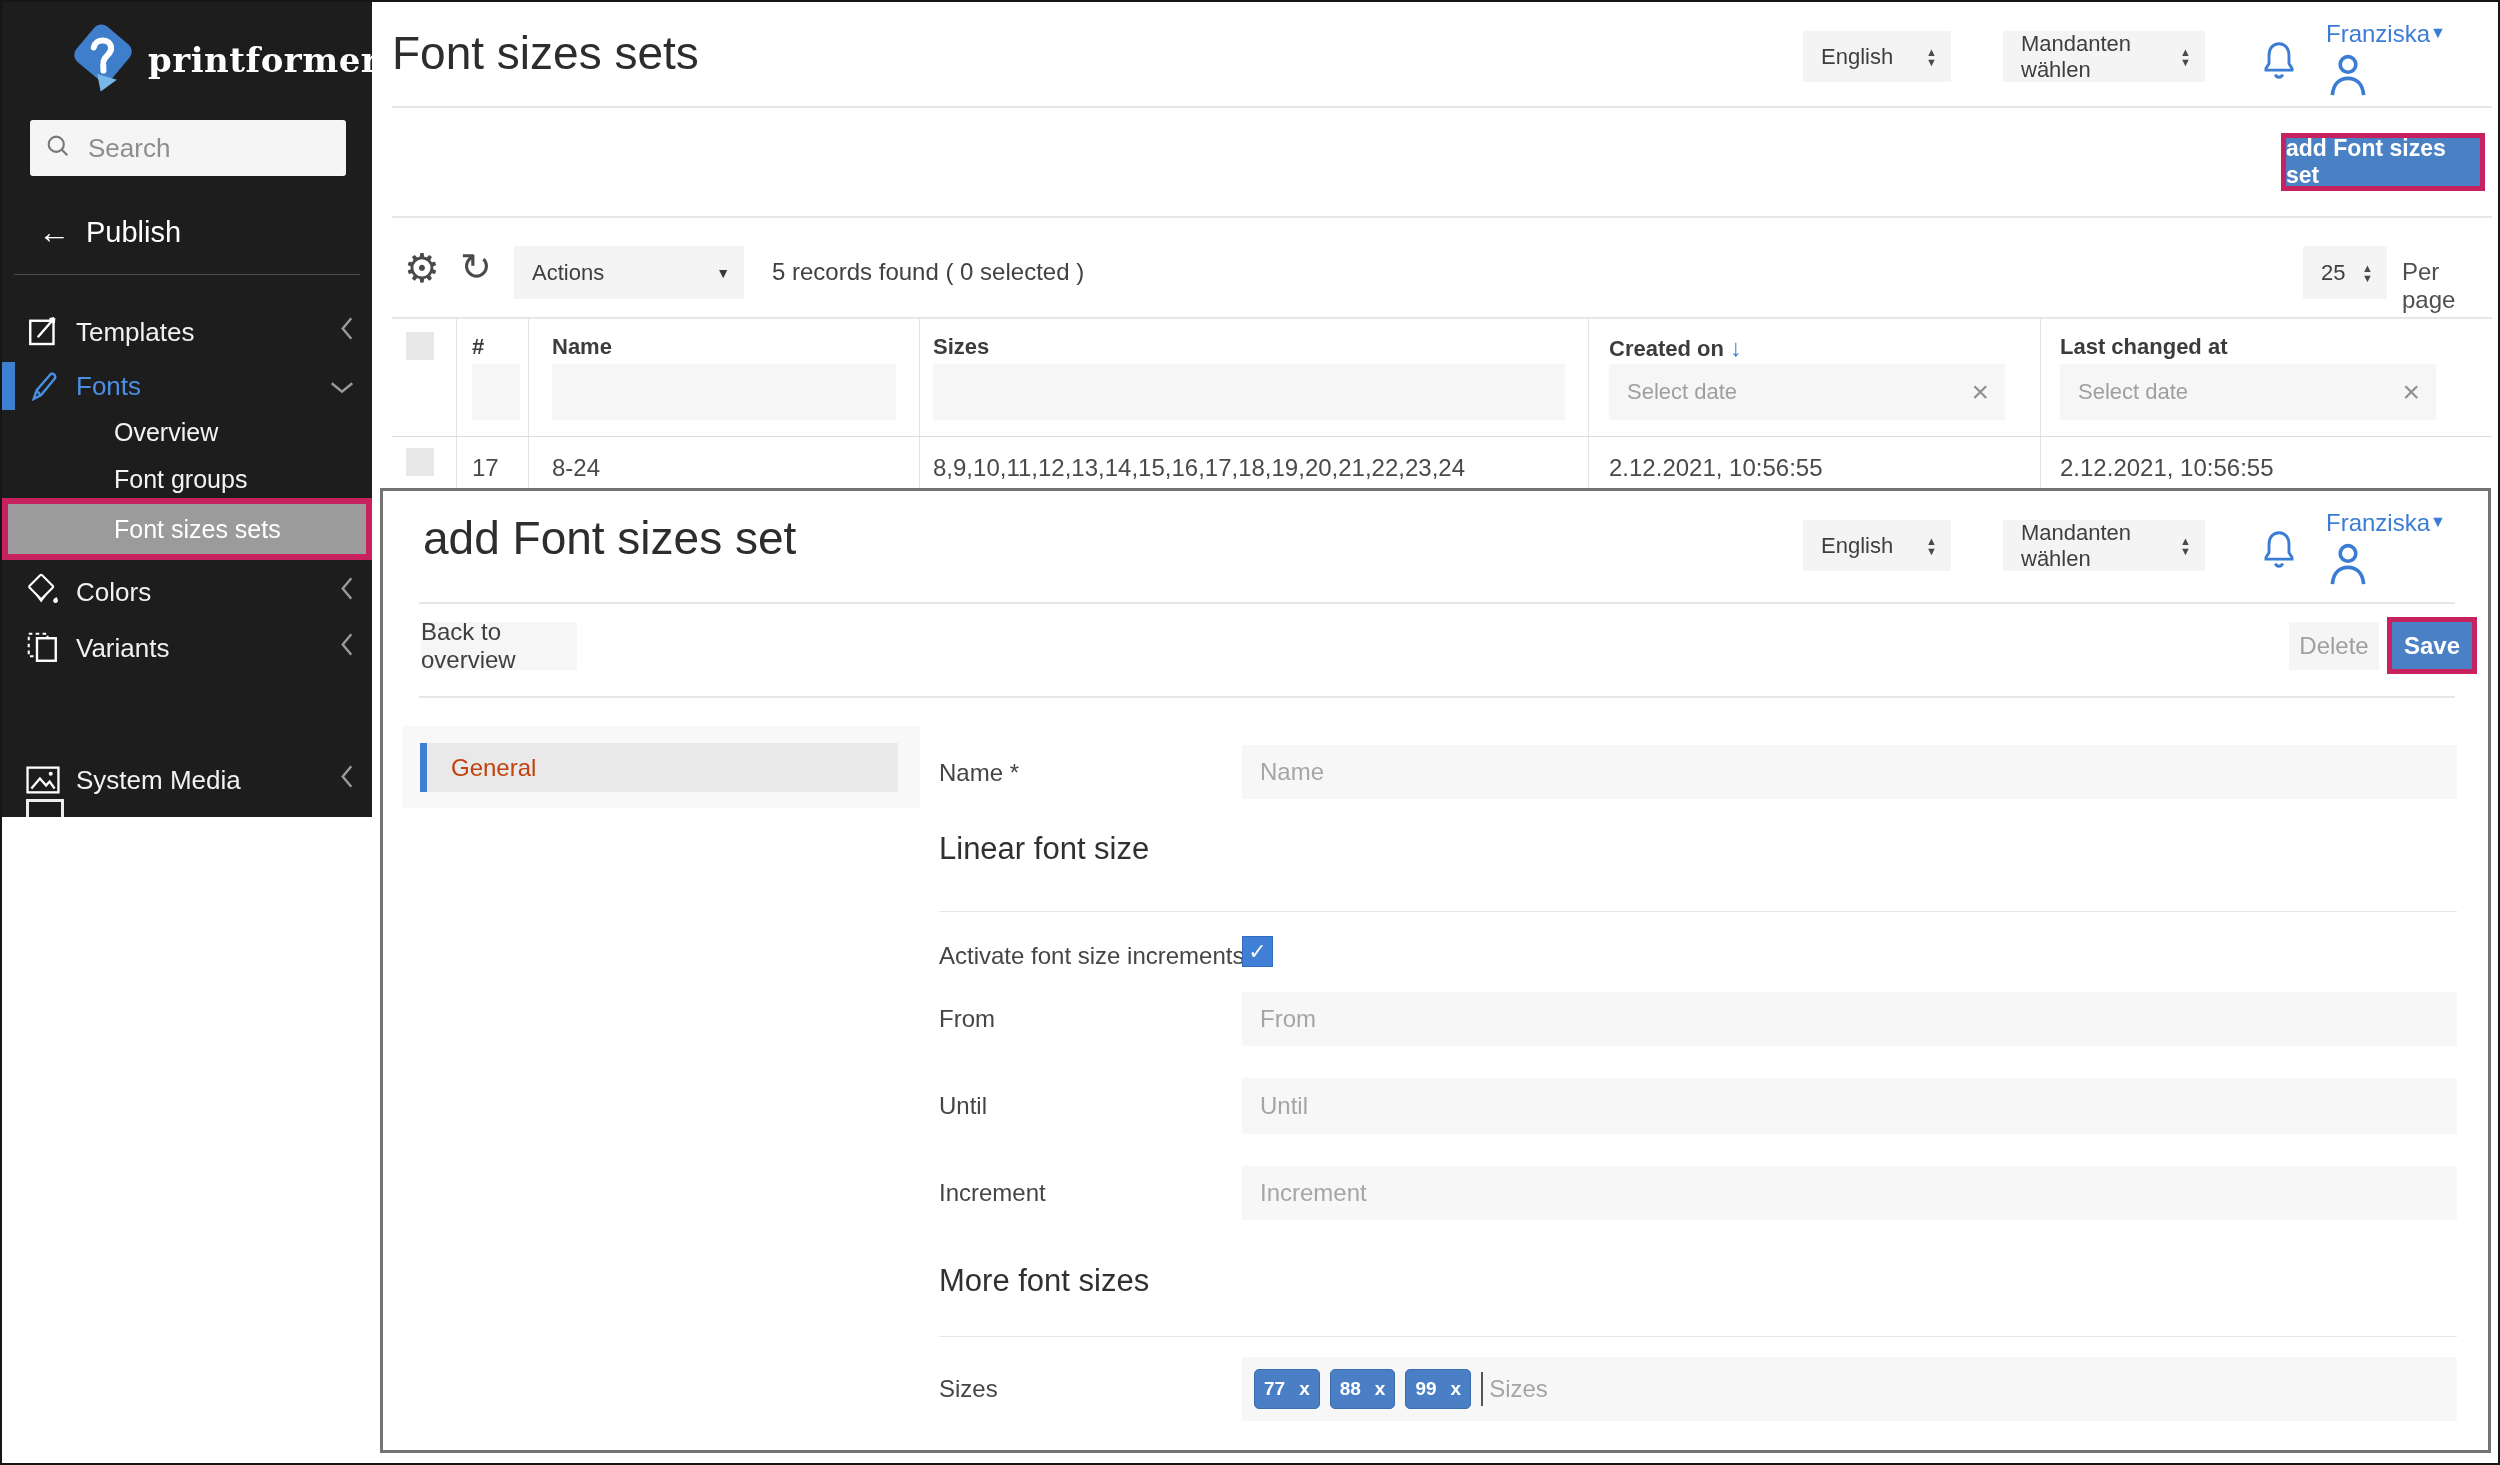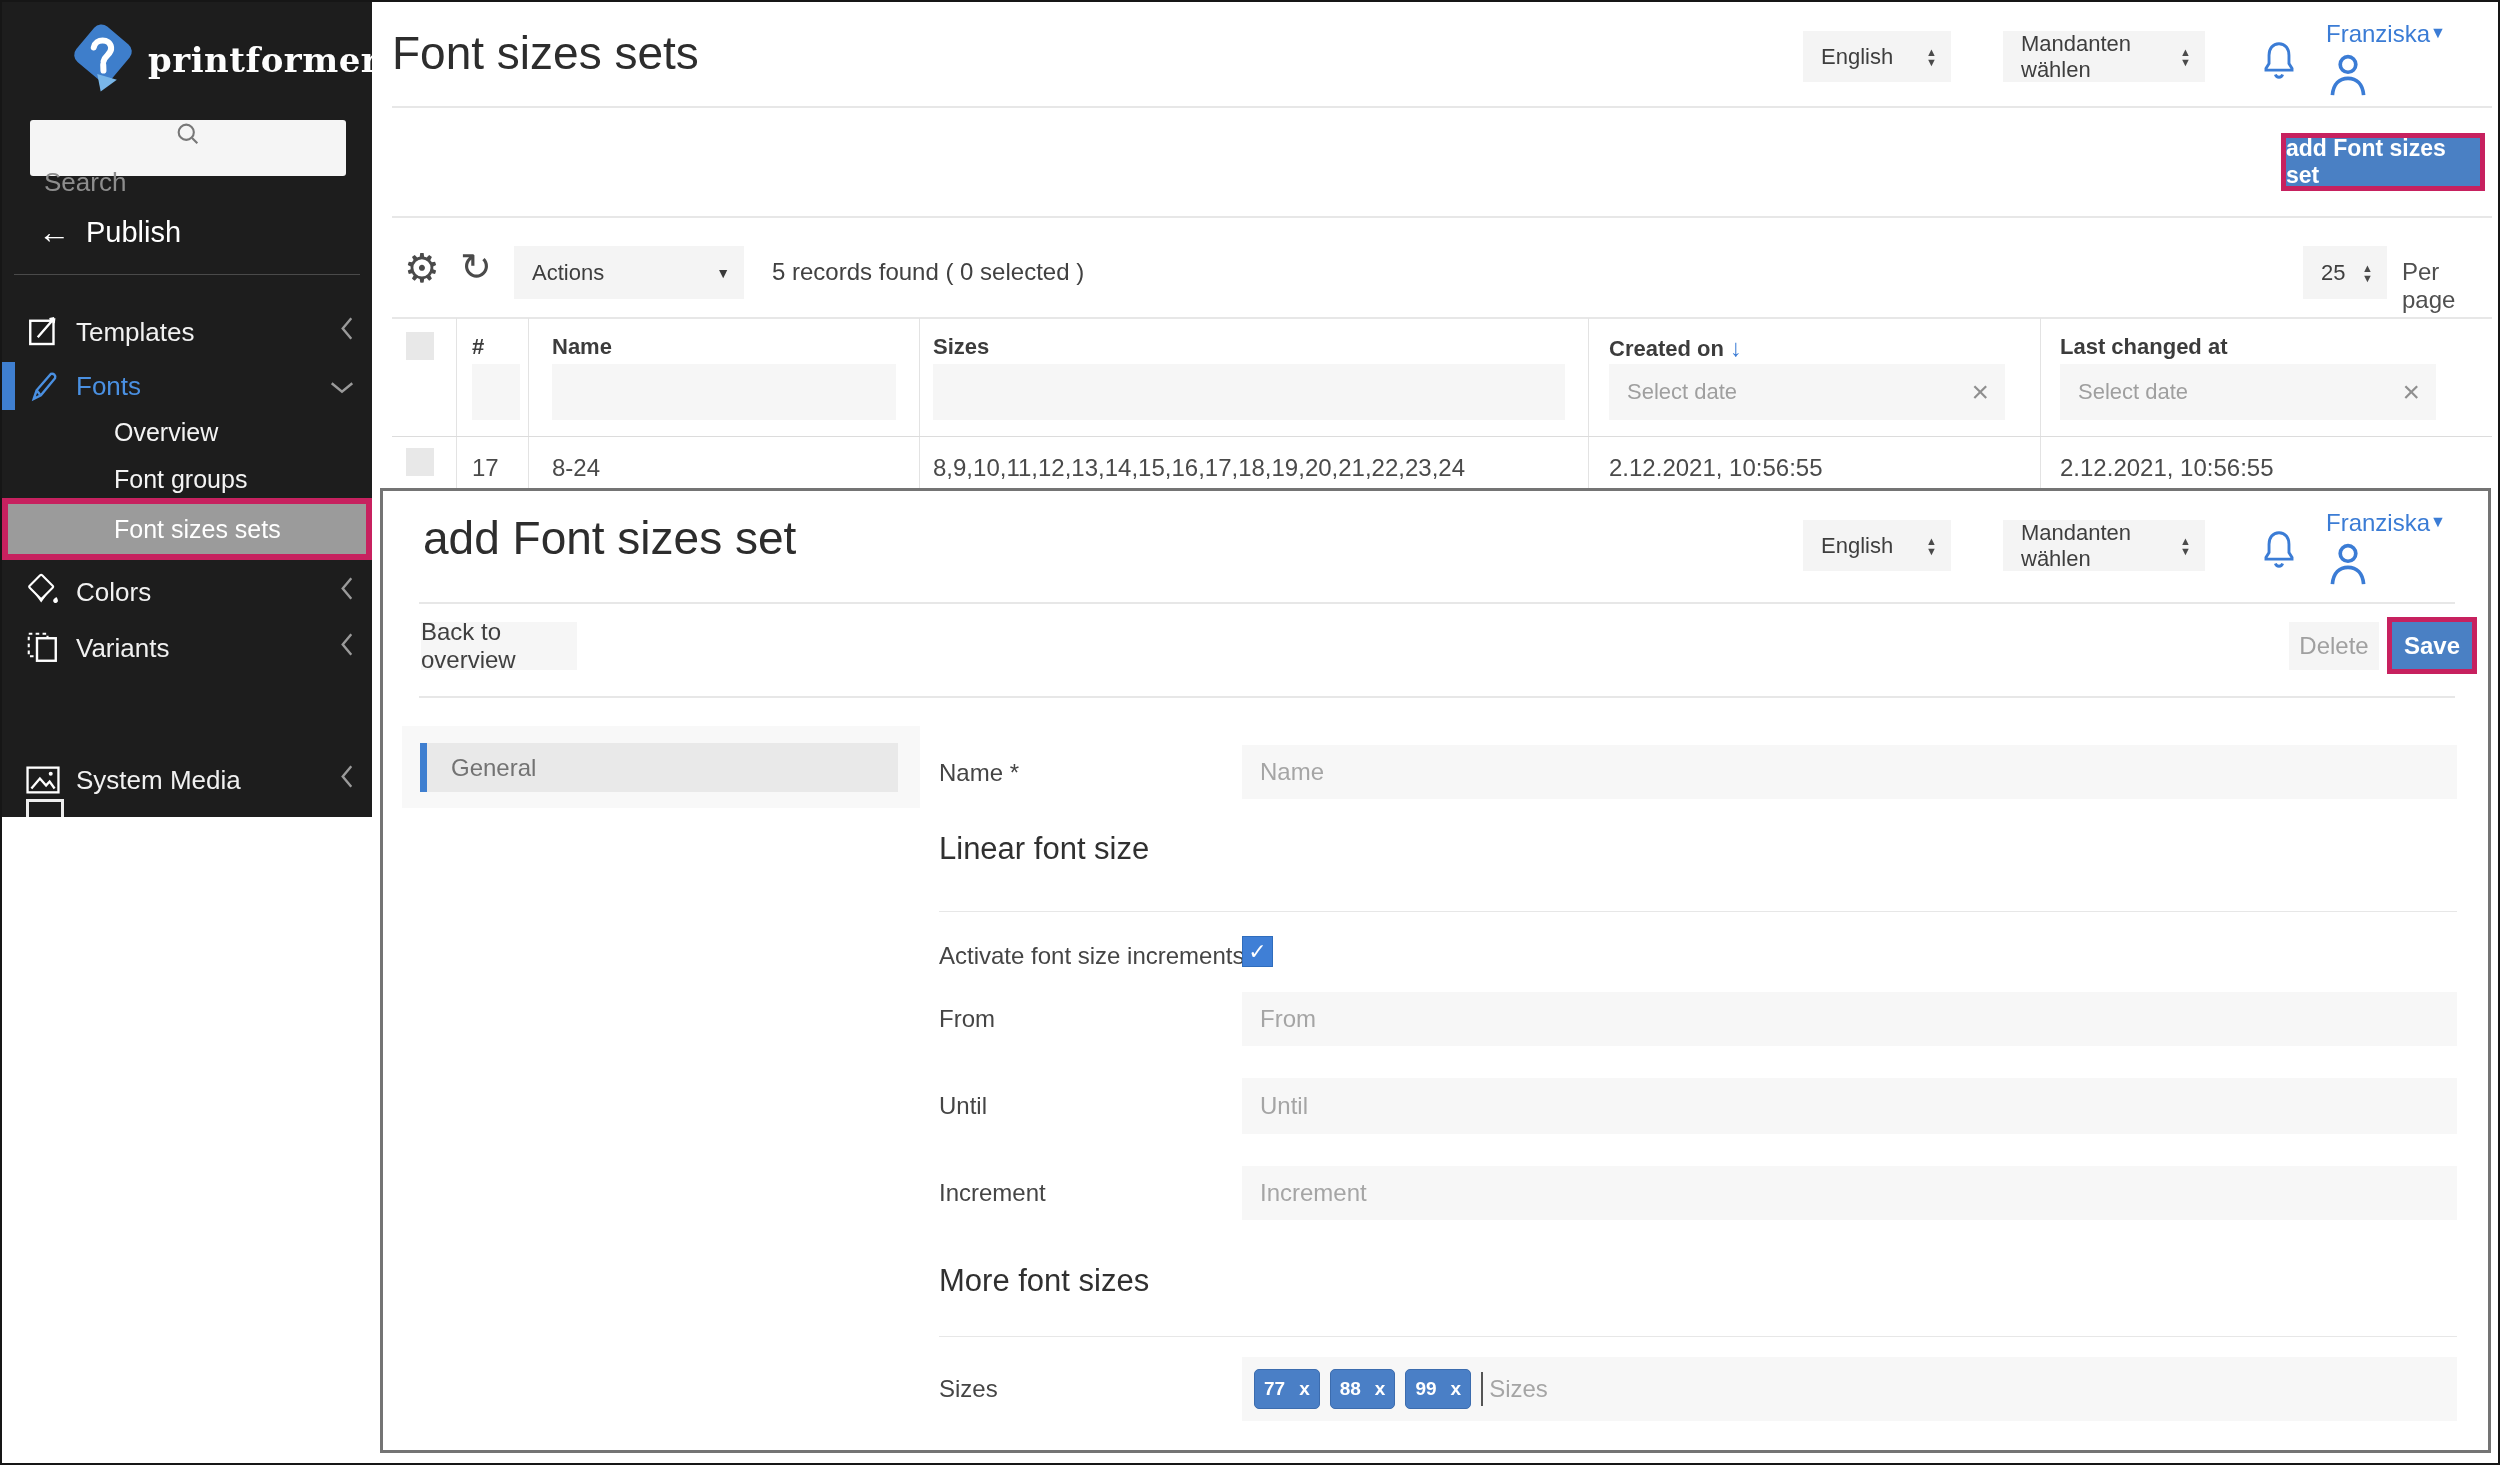--- a/index.html
+++ b/index.html
@@ -2,21 +2,21 @@
 <html><head>
 <meta charset="utf-8">
 <style>
   html,body{margin:0;padding:0;background:#fff;font-family:"Liberation Sans",sans-serif;}
   .canvas{position:relative;width:2500px;height:1465px;background:#fff;border:2px solid #161616;box-sizing:border-box;overflow:hidden;}
   .abs{position:absolute;box-sizing:border-box;}
 
   
   .sidebar{left:0;top:0;width:370px;height:815px;background:#1d1d1d;overflow:hidden;}
   .brand-text{font-family:"DejaVu Serif",serif;font-weight:700;color:#fdfdfd;font-size:34px;letter-spacing:.5px;}
-  .searchbox{background:#f5f5f5;border-radius:3px;display:flex;align-items:center;padding:0 14px;gap:14px;flex-direction:column;}
+  .searchbox{background:#f5f5f5;border-radius:3px;display:flex;align-items:center;padding:0 14px;gap:14px;}
   .searchbox input{border:none;outline:none;background:transparent;font-size:26px;color:#444;width:100%;font-family:inherit;}
   .searchbox input::placeholder{color:#8d8d8d;opacity:1;}
   .pub-row{color:#fff;display:flex;align-items:center;gap:16px;font-size:29px;font-weight:500;}
   .side-div{height:1px;background:#4a4a4a;}
   .nav-row{display:flex;align-items:center;color:#f1f1f1;font-size:26px;}
   .nav-ico{position:absolute;left:22px;width:38px;height:38px;display:flex;align-items:center;justify-content:center;}
   .nav-lbl{position:absolute;left:74px;white-space:nowrap;}
   .nav-sub{position:absolute;left:112px;white-space:nowrap;font-size:25px;color:#f4f4f4;}
   .nav-chev{position:absolute;right:18px;top:50%;transform:translateY(-50%);}
   .hl-outer{border:6px solid #c7215f;background:#9b9b9b;display:flex;align-items:center;}
@@ -48,21 +48,21 @@
   .clear-x{font-size:30px;color:#8f8f8f;line-height:1;}
 
   
   .modal{left:378px;top:486px;width:2111px;height:965px;background:#fff;border:3px solid #747474;z-index:5;}
   .form-lbl{font-size:24px;color:#454545;white-space:nowrap;}
   .form-h{font-size:31px;color:#303030;font-weight:400;white-space:nowrap;}
   .form-input{background:#f7f7f7;border:none;outline:none;font-size:24px;color:#444;padding:0 18px;font-family:inherit;box-sizing:border-box;}
   .form-input::placeholder{color:#a5a5a5;opacity:1;}
   .panel{background:#f8f8f8;}
   .tab-row{background:#e9e9e9;border-left:7px solid #3f7fd0;display:flex;align-items:center;}
-  .tab-row span{margin-left:24px;font-size:24px;color:#737373;}
+  .tab-row span{margin-left:24px;font-size:24px;color:#c2410c;}
   .checkbox-on{background:#3f7fd6;border:1px solid #2f6dbd;color:#fff;font-size:22px;display:flex;align-items:center;justify-content:center;}
   .chipfield{background:#f7f7f7;display:flex;align-items:center;padding:0 12px;gap:10px;}
   .chip{height:38px;padding:0 9px;background:#4a7fc6;border:1px solid #3c6cae;border-radius:5px;color:#fff;font-size:19px;font-weight:600;display:flex;align-items:center;gap:14px;}
   .cursor-bar{width:2px;height:34px;background:#555;}
   .ph-text{color:#a5a5a5;font-size:24px;}
   .ico-txt{color:#4a4a4a;line-height:1;}
 </style>
 </head>
 <body>
 

